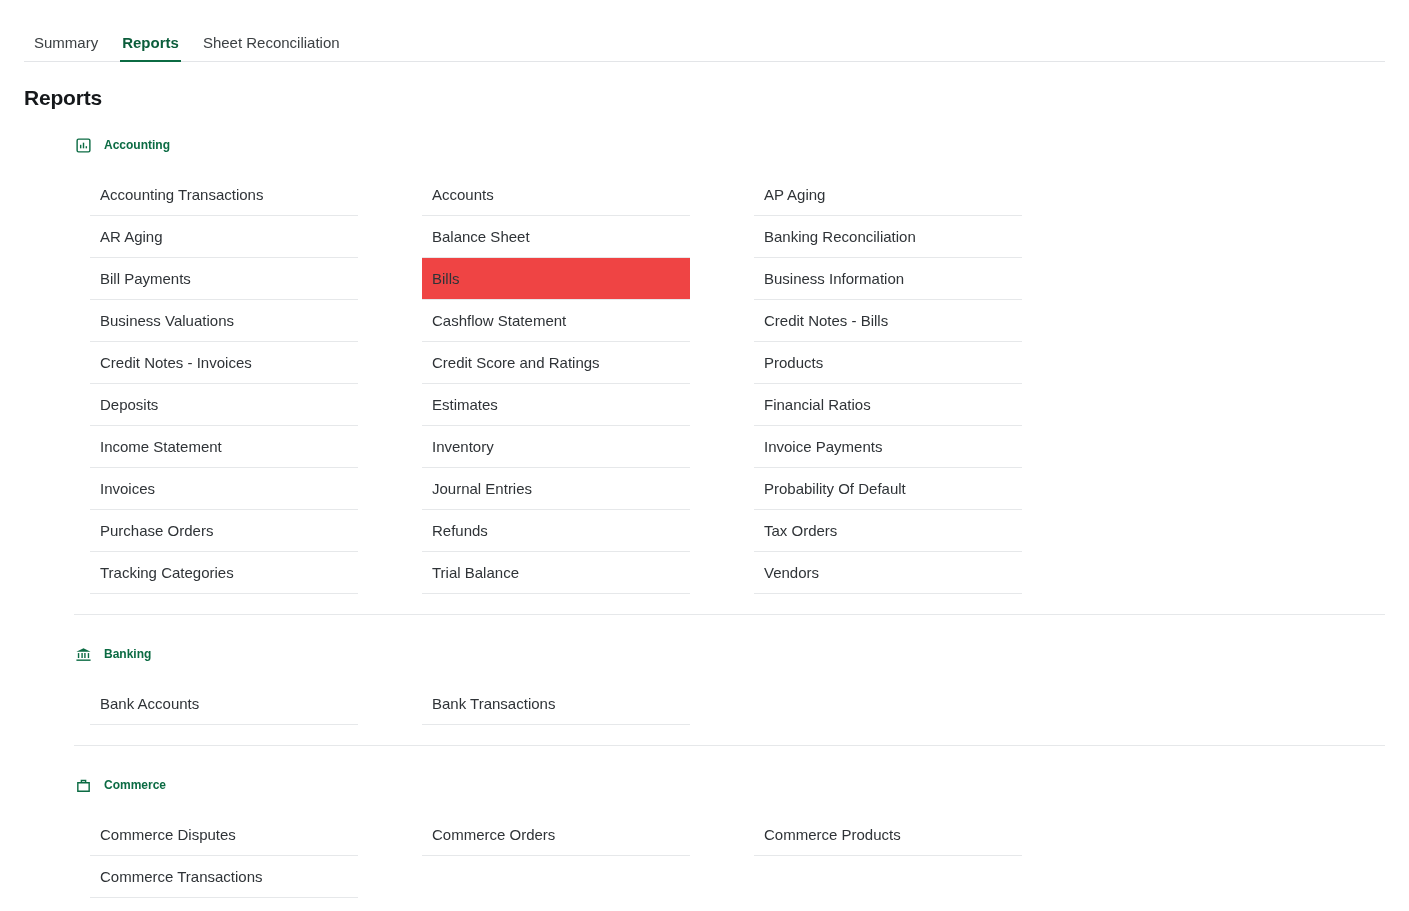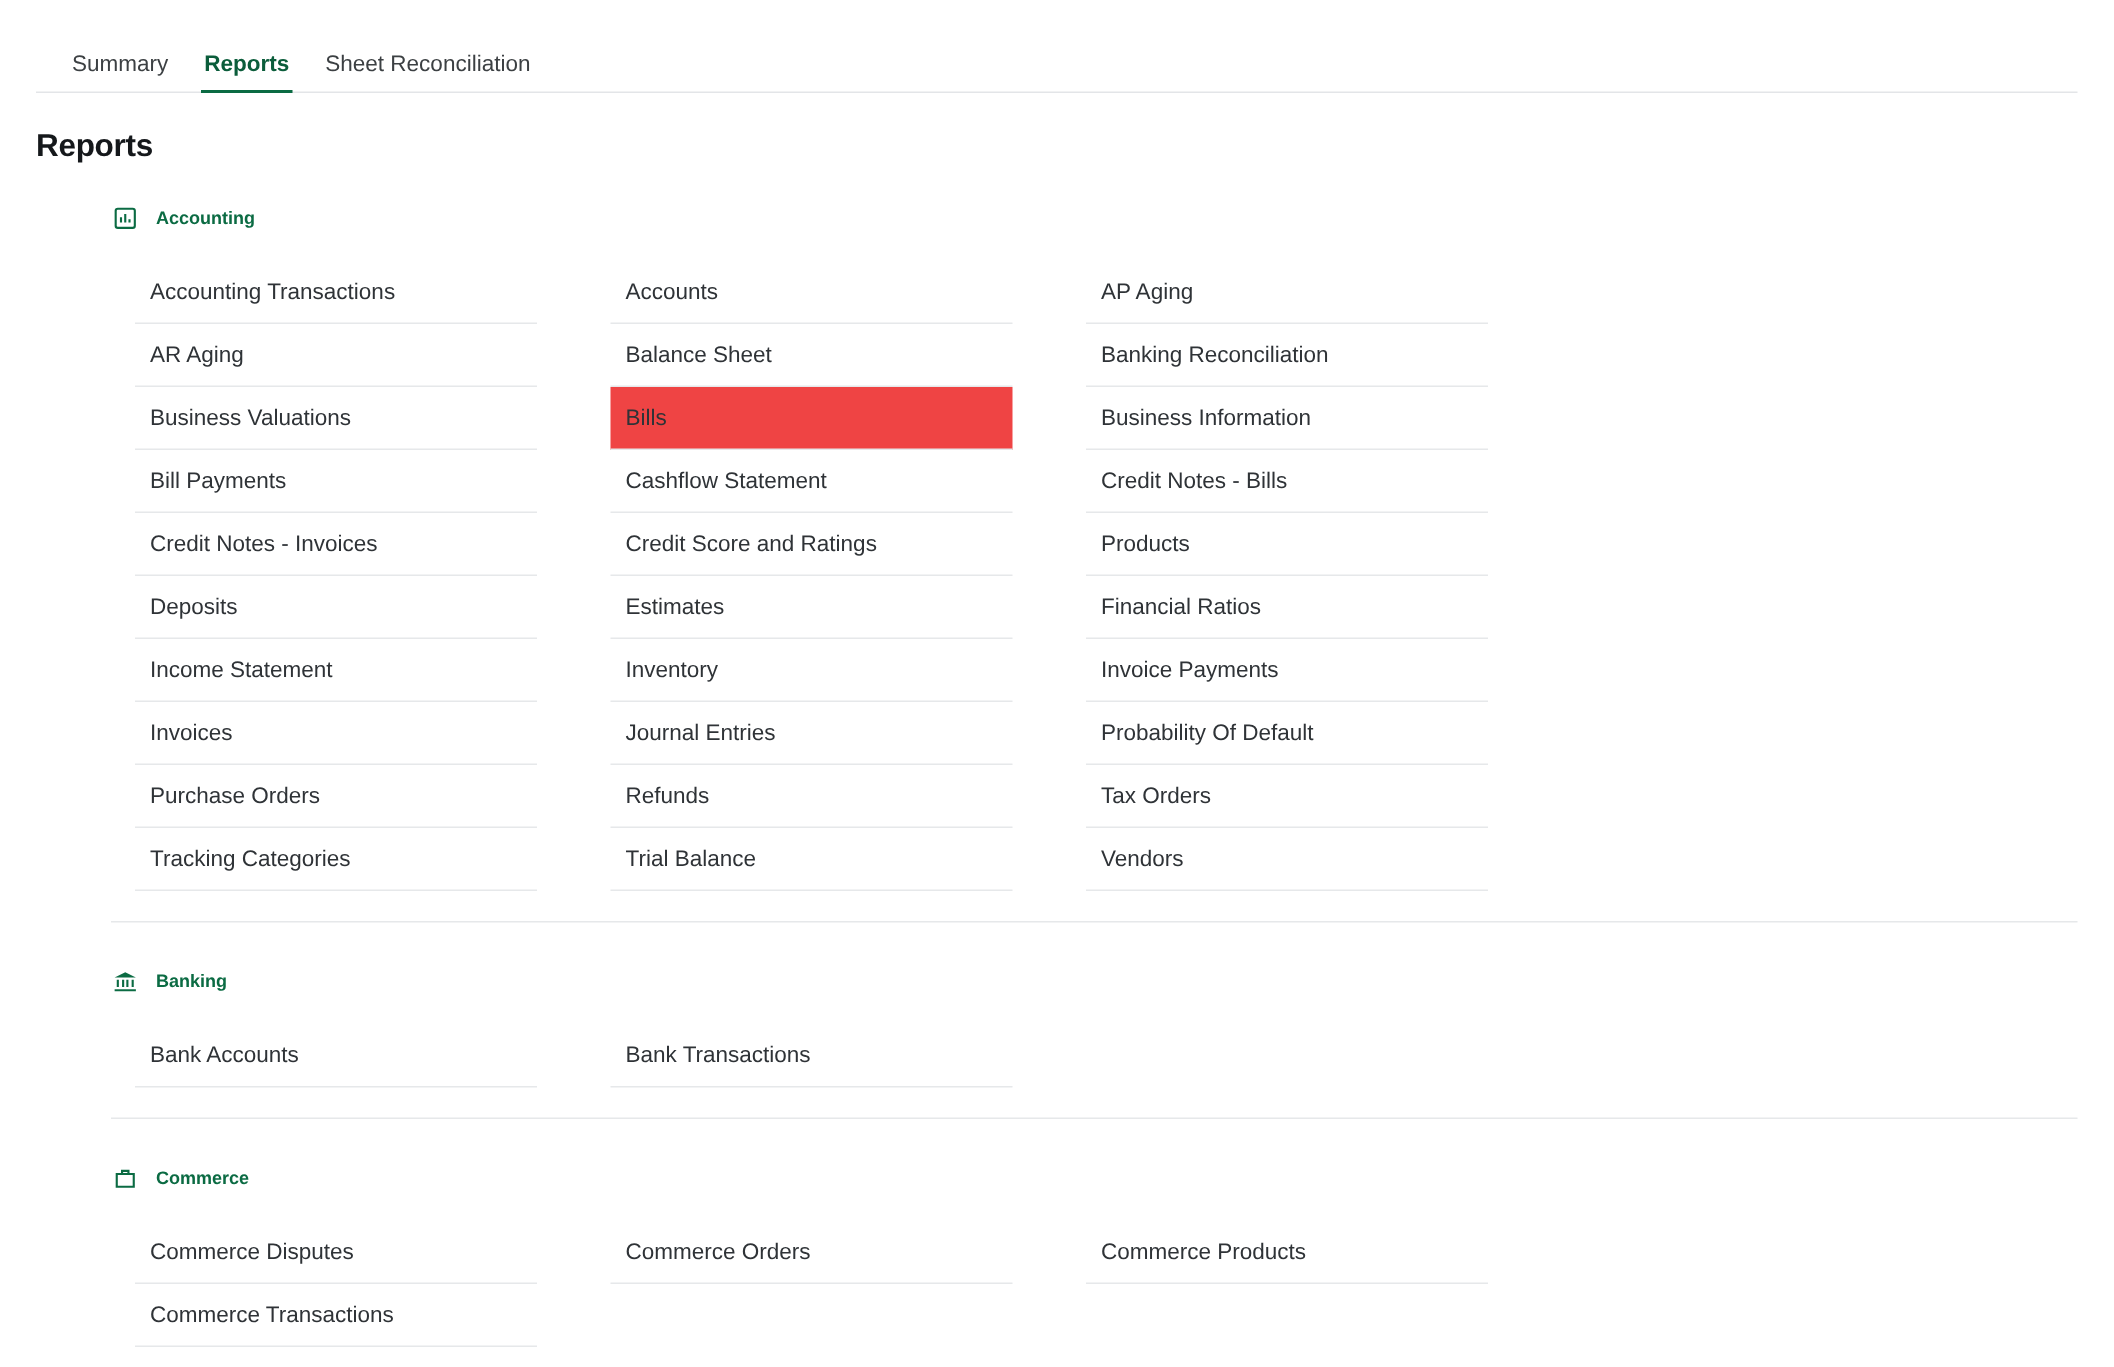--- a/index.html
+++ b/index.html
@@ -11,21 +11,21 @@
     background: #ffffff;
     font-family: "Liberation Sans", sans-serif;
     color: #1a1a1a;
     overflow: hidden;
   }
 
   
   .tabbar {
     position: relative;
     height: 62px;
-    padding: 0 38px;
+    padding: 0 24px;
     display: flex;
     align-items: flex-end;
     gap: 0;
   }
   .tabbar::after {
     content: "";
     position: absolute;
     left: 24px;
     right: 24px;
     bottom: 0;
@@ -93,21 +93,21 @@
   .section-title {
     font-size: 12px;
     font-weight: 700;
     color: #0b6b43;
   }
 
   .grid {
     margin: 12px 0 0 26px;
     display: grid;
     grid-template-columns: repeat(4, 316px);
-    column-gap: 1px;
+    column-gap: 16px;
   }
   .cell {
     padding: 0 16px;
     margin-right: 16px;
   }
   .item {
     height: 42px;
     display: flex;
     align-items: center;
     font-size: 15px;
@@ -151,22 +151,22 @@
           <line x1="12" y1="16" x2="12" y2="8"></line>
           <line x1="16" y1="16" x2="16" y2="13"></line>
         </svg>
       </span>
       <span class="section-title">Accounting</span>
     </div>
     <div class="grid">
       <div class="cell">
         <div class="item">Accounting Transactions</div>
         <div class="item">AR Aging</div>
+        <div class="item">Bill Payments</div>
         <div class="item">Business Valuations</div>
-        <div class="item">Bill Payments</div>
         <div class="item">Credit Notes - Invoices</div>
         <div class="item">Deposits</div>
         <div class="item">Income Statement</div>
         <div class="item">Invoices</div>
         <div class="item">Purchase Orders</div>
         <div class="item">Tracking Categories</div>
       </div>
       <div class="cell">
         <div class="item">Accounts</div>
         <div class="item">Balance Sheet</div>

